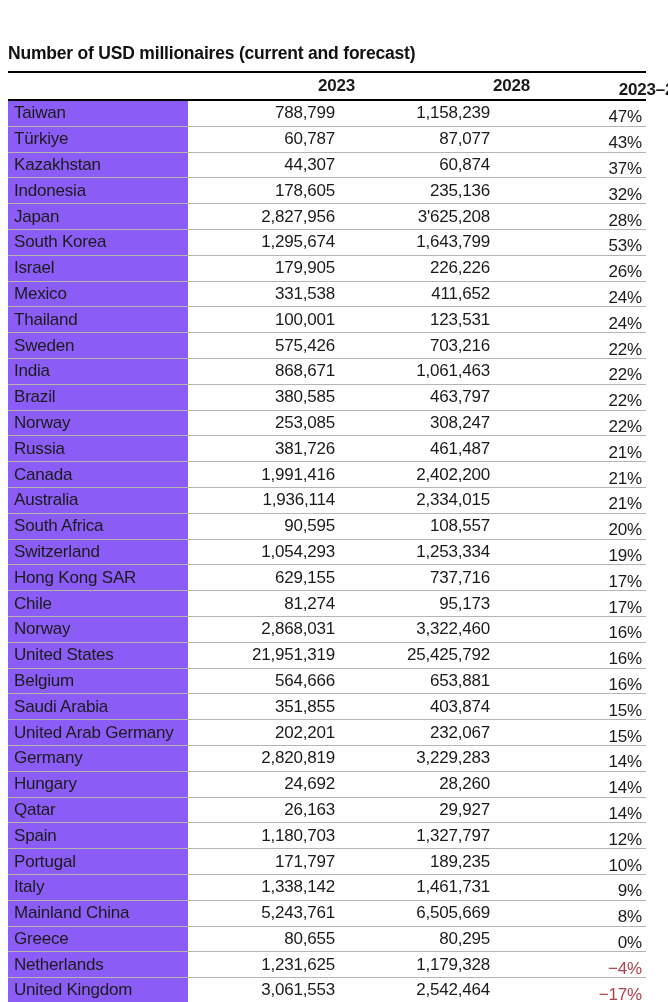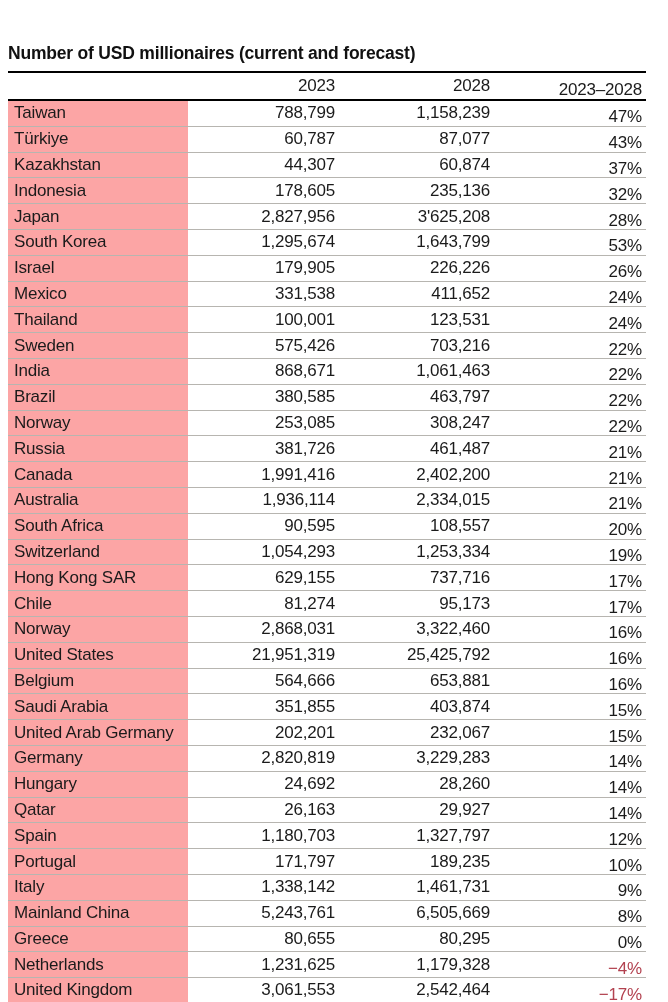--- a/index.html
+++ b/index.html
@@ -31,35 +31,36 @@
     width: 100%;
   }
   .hrow, .row {
     display: grid;
     grid-template-columns: 180px 147px 155px 156px;
     align-items: center;
   }
   .hrow {
     height: 26px;
     border-bottom: 2px solid #000000;
-    font-weight: normal;
+    font-weight: bold;
+    gap: 20px;
   }
   .row {
     height: 25.8px;
     box-sizing: border-box;
     border-bottom: 1px solid #b7b5b0;
   }
   .cell {
     font-size: 17px;
     letter-spacing: -0.2px;
     white-space: nowrap;
     overflow: hidden;
   }
   .cell.country {
-    background: #fca5a5;
+    background: #8b5cf6;
     align-self: stretch;
     display: flex;
     align-items: center;
     padding-left: 6px;
   }
   .cell.num {
     text-align: right;
   }
   .hrow .cell.num {
     font-size: 17px;

